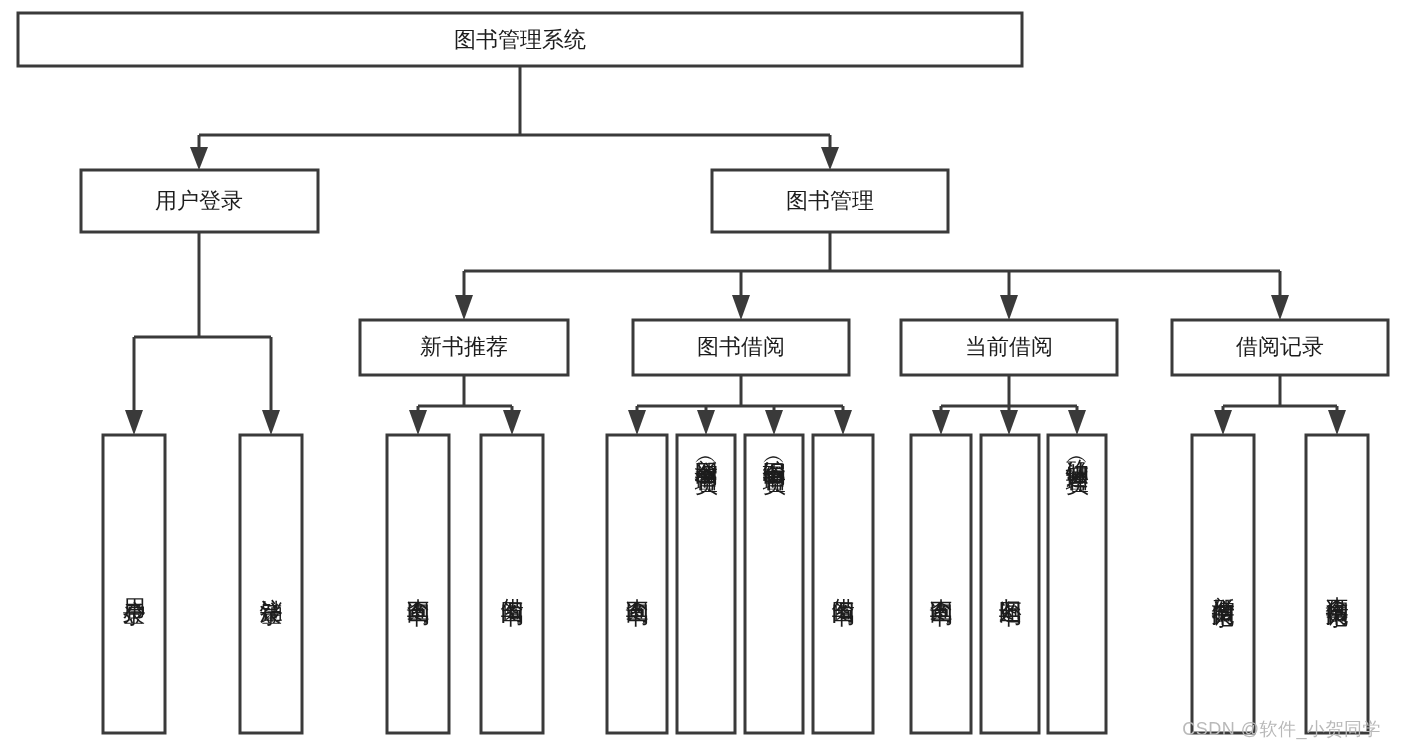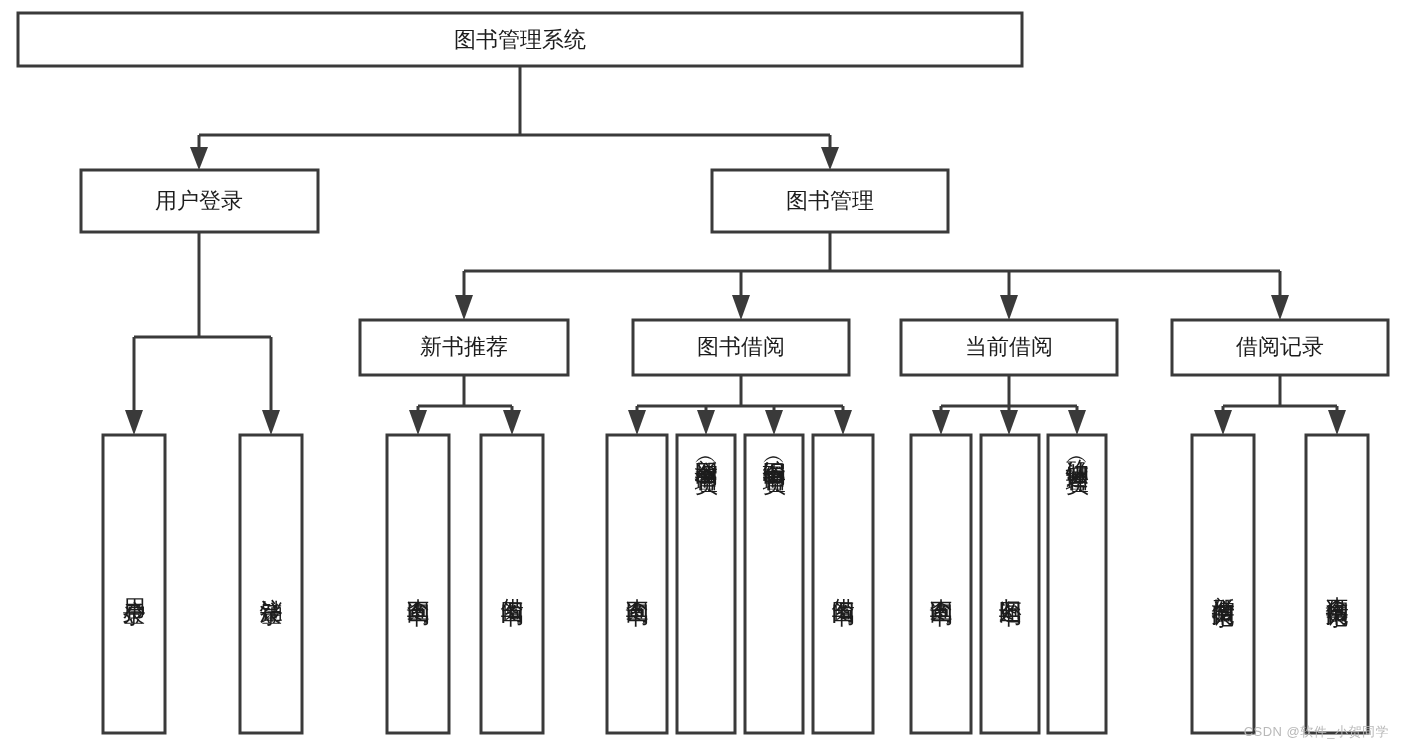--- a/index.html
+++ b/index.html
@@ -61,24 +61,24 @@
     font-family: "Liberation Sans", "DejaVu Sans", sans-serif;
     font-size: 23px;
     line-height: 1.02;
     letter-spacing: 2px;
     color: #1c1c1c;
     white-space: nowrap;
     text-align: center;
   }
   #watermark {
     position: absolute;
-    right: 16px;
+    right: 24px;
     bottom: 6px;
     font-family: "Liberation Sans", "DejaVu Sans", sans-serif;
-    font-size: 13px;
+    font-size: 18px;
     color: #b9b9b9;
     letter-spacing: 0.5px;
     white-space: nowrap;
   }
 </style>
 </head>
 <body>
 
 <div id="diagram-root">
 

